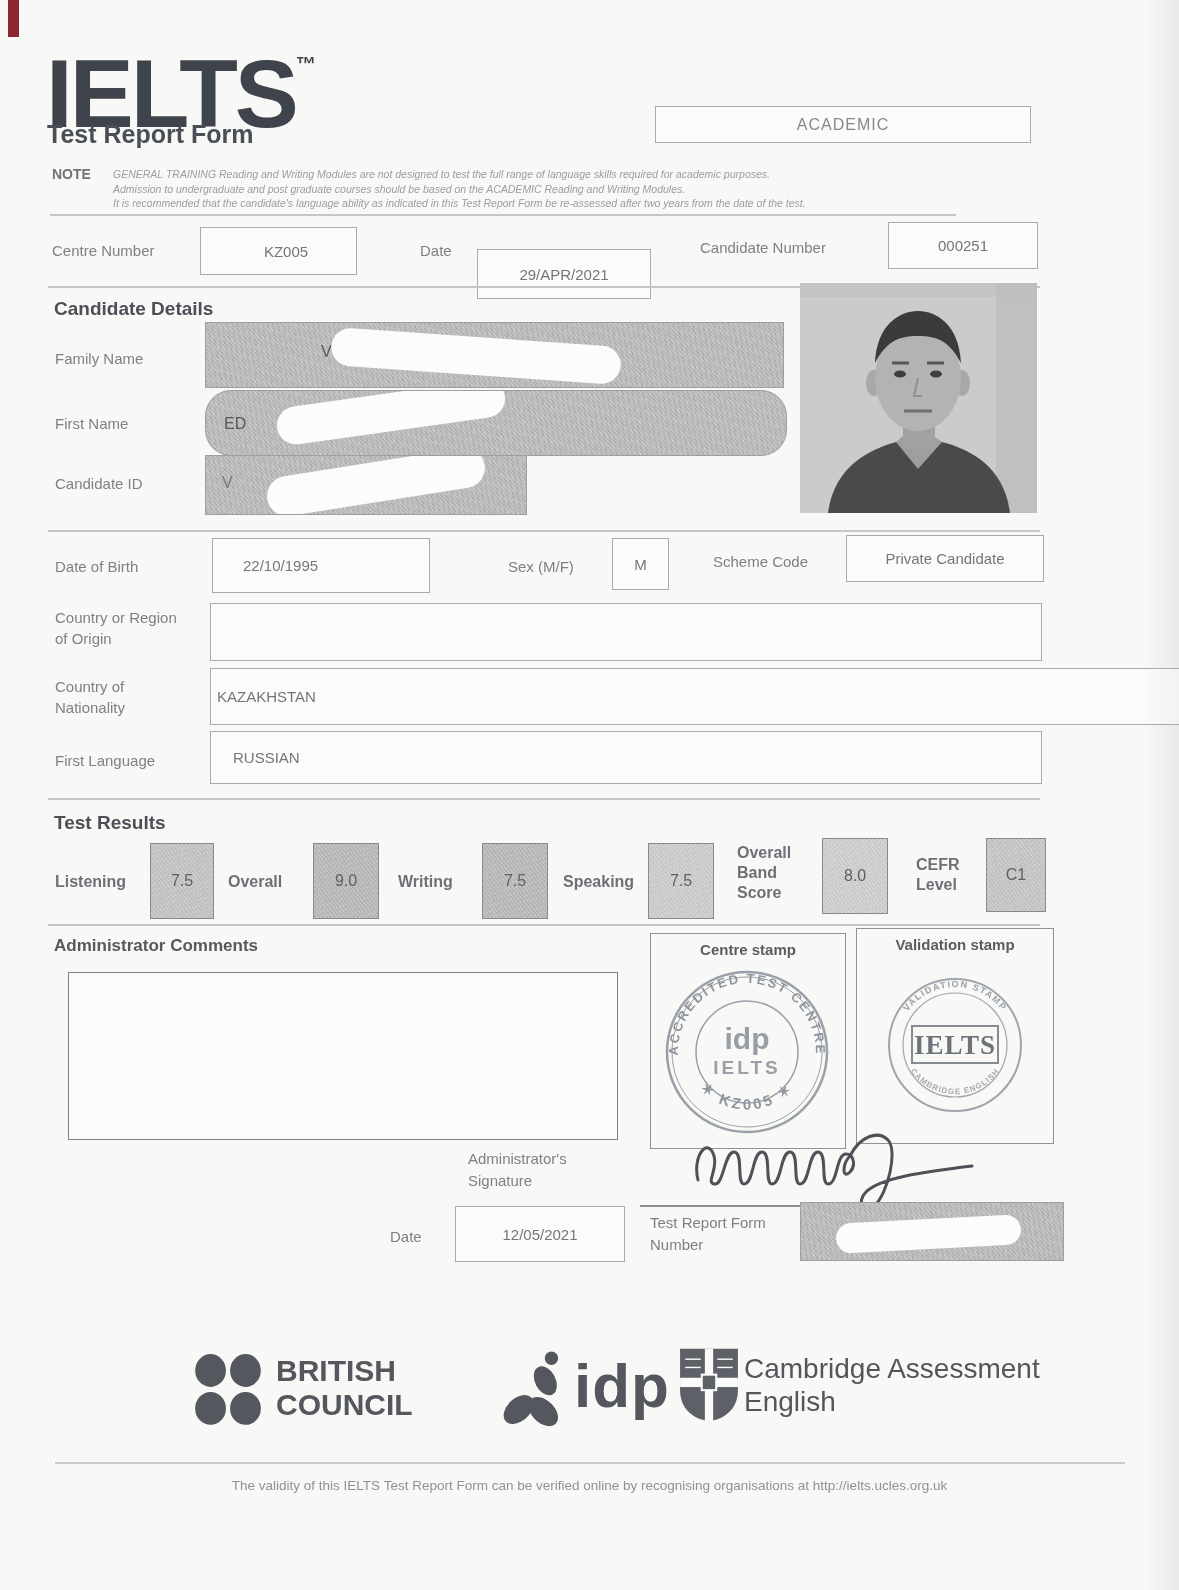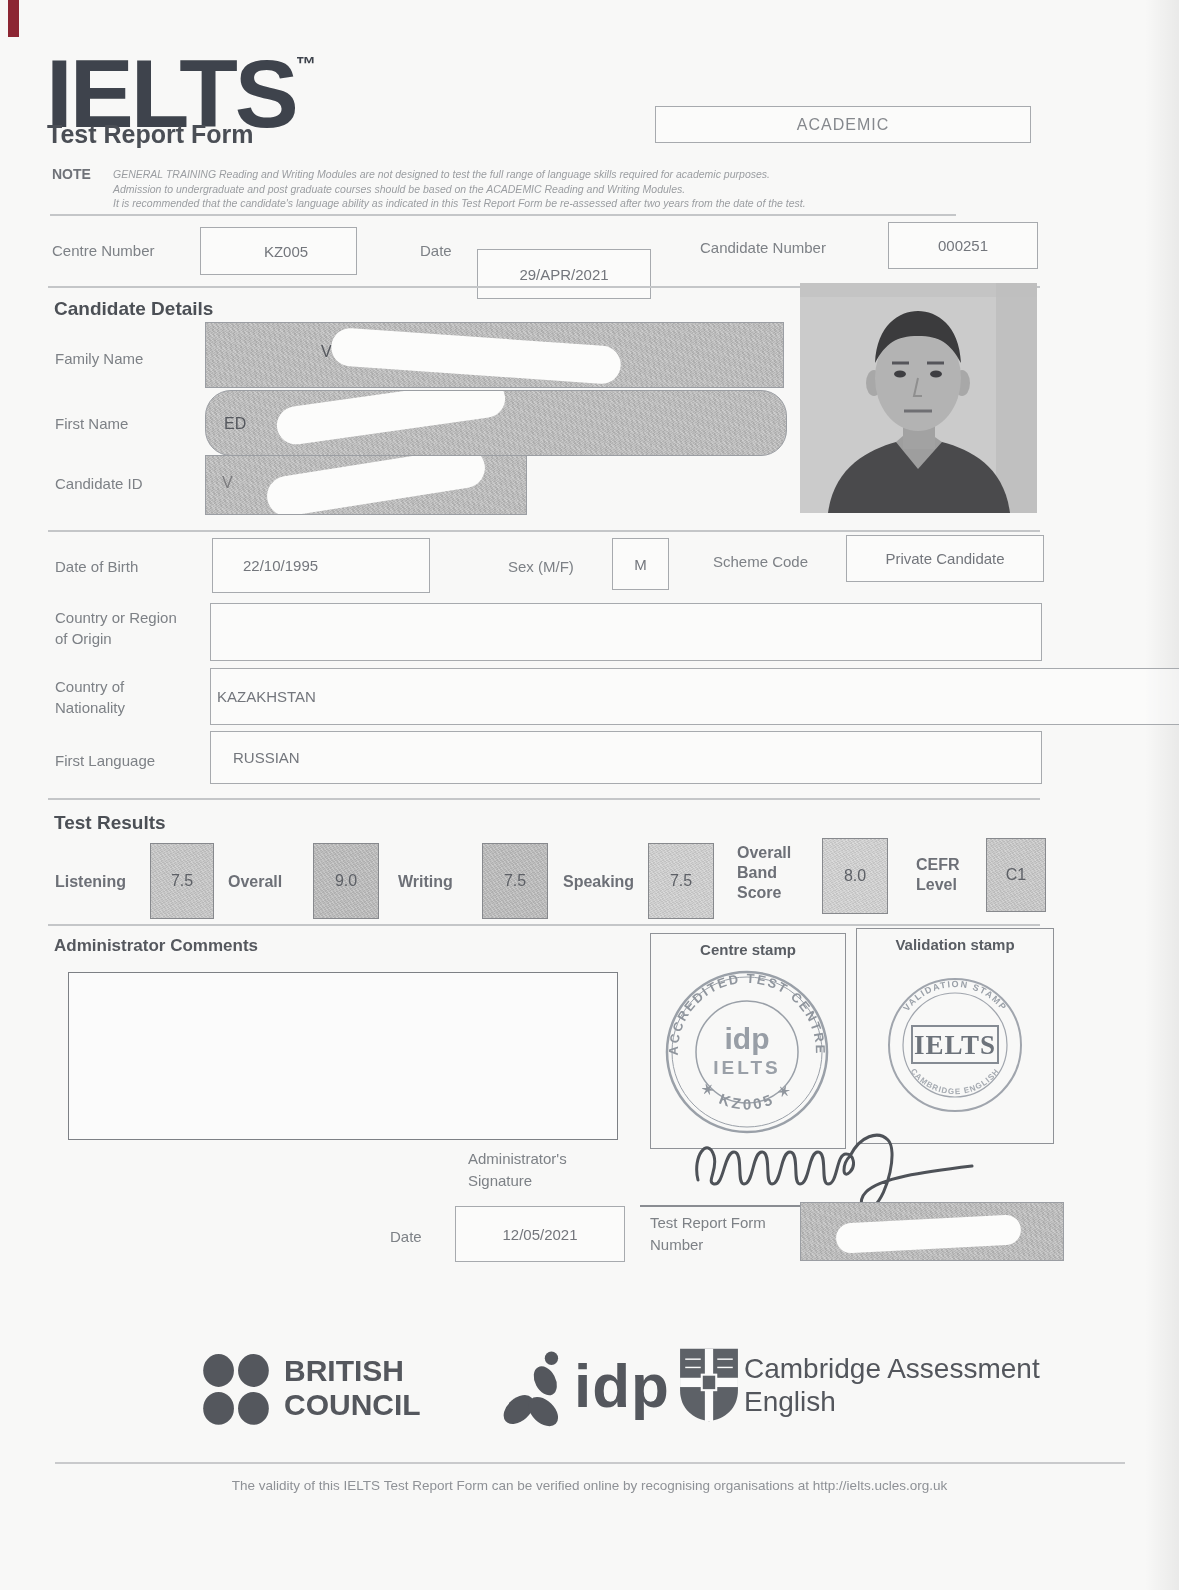--- a/index.html
+++ b/index.html
@@ -254,21 +254,21 @@
   </div>
 
   <div class="abs lbl" style="left:650px;top:1212px;line-height:22px;">
     <div>Test Report Form</div>
     <div>Number</div>
   </div>
   <div class="abs grain" style="left:800px;top:1202px;width:262px;height:57px;">
     <span class="blob" style="left:35px;top:16px;width:185px;height:30px;transform:rotate(-3deg);"></span>
   </div>
 
-  <div class="abs" style="left:200px;top:1350px;">
+  <div class="abs" style="left:192px;top:1350px;">
     <svg width="72" height="80" viewBox="0 0 70 78" style="float:left;">
       <ellipse cx="18" cy="20" rx="15" ry="16" fill="#54575d"></ellipse>
       <ellipse cx="52" cy="20" rx="15" ry="16" fill="#54575d"></ellipse>
       <ellipse cx="18" cy="57" rx="15" ry="16" fill="#54575d"></ellipse>
       <ellipse cx="52" cy="57" rx="15" ry="16" fill="#54575d"></ellipse>
     </svg>
     <div class="logo-text" style="float:left;margin-left:12px;font-size:30px;line-height:34px;margin-top:4px;">
       <div>BRITISH</div>
       <div>COUNCIL</div>
     </div>

